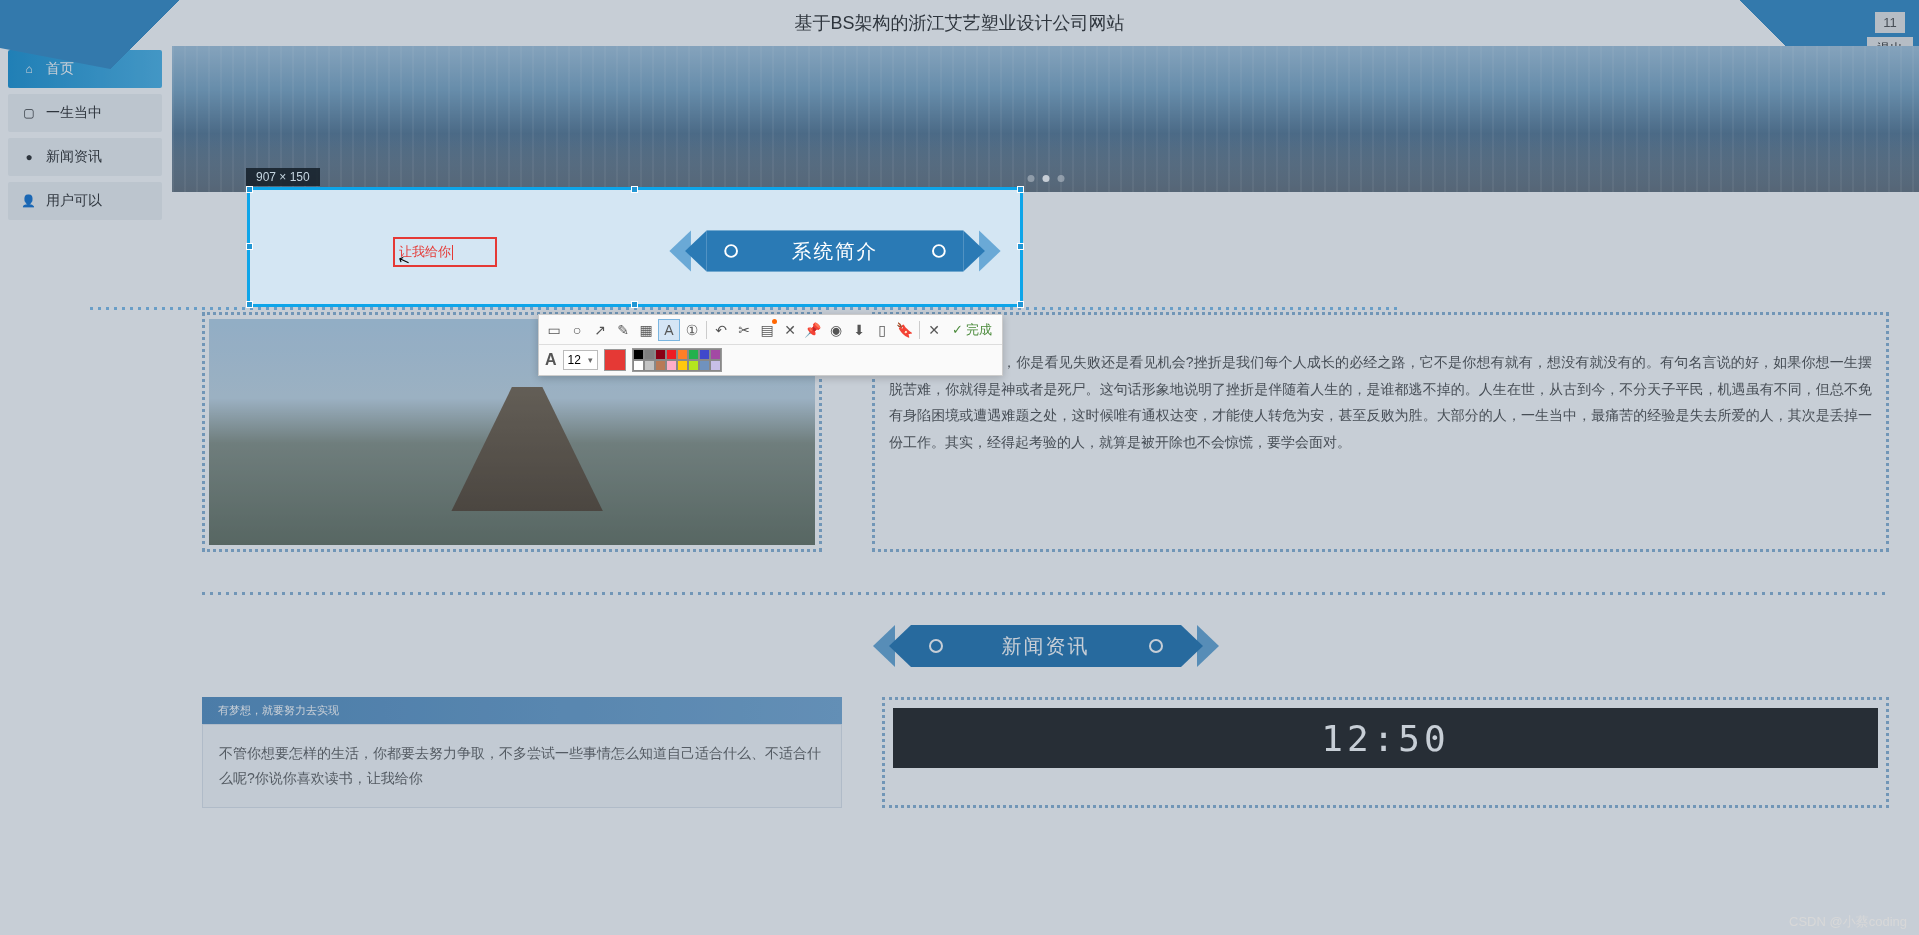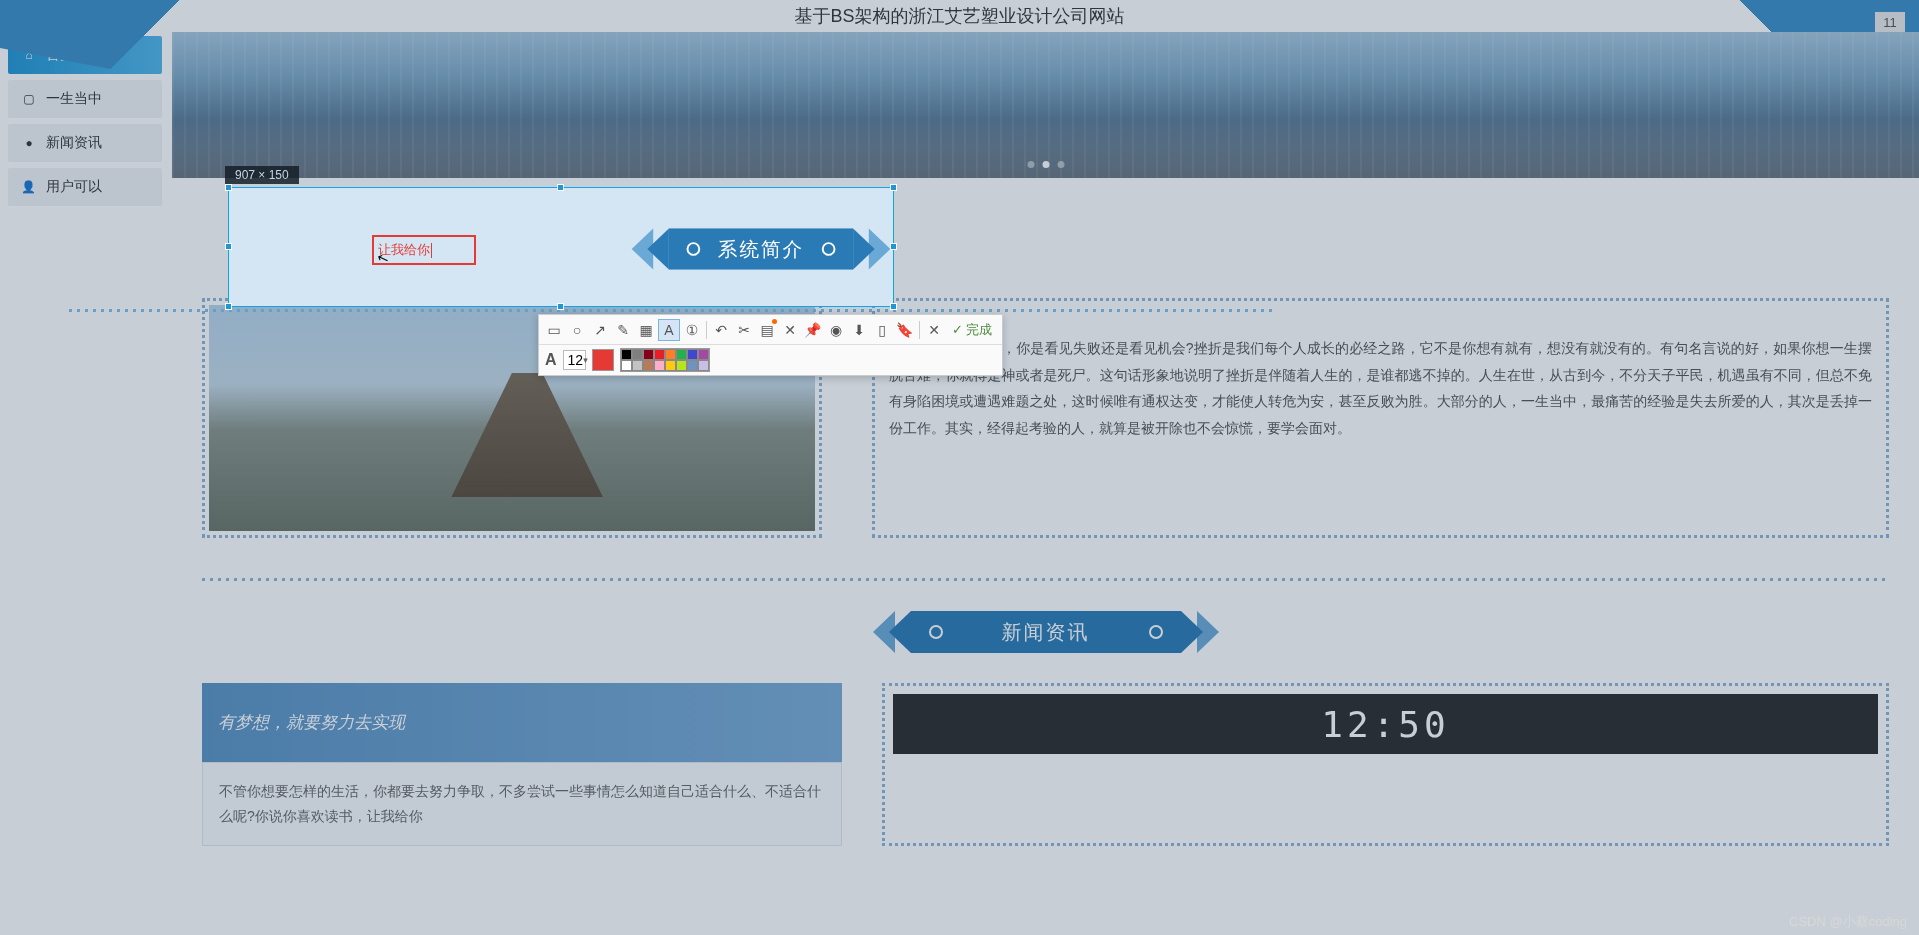--- a/index.html
+++ b/index.html
@@ -4,21 +4,21 @@
   <style>
     * { margin: 0; padding: 0; box-sizing: border-box; }
     body { font-family: "Microsoft YaHei", sans-serif; background: #fff; width: 1919px; height: 935px; overflow: hidden; position: relative; }
     .overlay { position: absolute; inset: 0; background: rgba(30,60,90,0.25); z-index: 50; pointer-events: none; }
     
     
     .corner-tl, .corner-tr { position: absolute; top: 0; width: 280px; height: 80px; }
     .corner-tl { left: 0; background: linear-gradient(135deg, #3a8ec7 50%, transparent 50%); clip-path: polygon(0 0, 100% 0, 60% 100%, 0 60%); }
     .corner-tr { right: 0; background: linear-gradient(-135deg, #3a8ec7 50%, transparent 50%); clip-path: polygon(0 0, 100% 0, 100% 60%, 40% 100%); }
     
-    .topbar { height: 32px; display: flex; align-items: center; justify-content: center; position: relative; }
+    .topbar { height: 46px; display: flex; align-items: center; justify-content: center; position: relative; }
     .title { font-size: 18px; color: #333; }
     .top-right { position: absolute; right: 6px; top: 12px; display: flex; gap: 4px; align-items: center; flex-direction: column; }
     .badge-11 { background: #e8e8e8; padding: 3px 8px; font-size: 13px; color: #555; }
     .logout-btn { background: #e8e8e8; padding: 3px 10px; font-size: 13px; color: #333; border: none; cursor: pointer; }
     
     .layout { display: flex; height: calc(100% - 46px); }
     .sidebar { width: 172px; flex-shrink: 0; padding: 4px 10px 0 8px; }
     .nav-item { height: 38px; display: flex; align-items: center; gap: 10px; padding: 0 14px; margin-bottom: 6px; font-size: 14px; color: #333; border-radius: 2px; cursor: pointer; }
     .nav-item.active { background: linear-gradient(90deg, #2196d4, #4fb5e8); color: #fff; }
     .nav-item:not(.active) { background: #f0f3f5; }
@@ -49,48 +49,48 @@
     .intro-img-inner { width: 100%; height: 100%; background: linear-gradient(180deg, #b8d4e8 0%, #c5d8e5 35%, #8a9488 55%, #6a7565 100%); position: relative; }
     .intro-img-inner::after { content: ""; position: absolute; left: 40%; top: 30%; width: 25%; height: 55%; background: linear-gradient(180deg, #7a6a55 0%, #5a4a38 100%); clip-path: polygon(40% 0, 60% 0, 100% 100%, 0 100%); }
     .intro-right { flex: 1; border: 3px dotted #8cb5d6; padding: 4px; display: flex; flex-direction: row; }
     .intro-right-img { height: 96px; background: linear-gradient(180deg, #9fb8c8 0%, #b5a88a 40%, #7a9aa8 100%); }
     .intro-text { padding: 30px 10px 10px; font-size: 14px; color: #555; line-height: 1.9; text-align: justify; }
     
     .divider { height: 3px; margin: 40px 30px 10px; background: repeating-linear-gradient(90deg, #8cb5d6 0 3px, transparent 3px 8px); }
     
     .news-row { display: flex; gap: 40px; padding: 0 30px; }
     .news-card { width: 640px; }
-    .news-header { background: linear-gradient(90deg, #5a92c2, #7aabd4); color: #fff; padding: 28px 16px; font-size: 17px; font-style: italic; }
+    .news-header { background: linear-gradient(90deg, #5a92c2, #7aabd4); color: #fff; padding: 6px 16px; font-size: 11px; }
     .news-body { padding: 16px; font-size: 14px; color: #666; line-height: 1.8; background: #f8fafb; border: 1px solid #e0e6ec; }
     .news-card-right { flex: 1; border: 3px dotted #8cb5d6; padding: 8px; }
     .news-right-img { height: 60px; background: #2a2a2a; display: flex; align-items: center; justify-content: center; color: #fff; font-size: 36px; font-family: monospace; letter-spacing: 4px; }
     
     
-    .selection-region { position: absolute; top: 187px; left: 228px; width: 666px; height: 120px; background: #d4e6f3; z-index: 100; border: 1px solid #0ea5e9; }
+    .selection-region { position: absolute; top: 187px; left: 247px; width: 776px; height: 120px; background: #d4e6f3; z-index: 100; border: 3px solid #0ea5e9; }
     .selection-dim-label { position: absolute; top: -22px; left: -4px; background: rgba(20,30,40,0.85); color: #c5d5e0; font-size: 12px; padding: 2px 10px; }
     .sel-bottom-dots { position: absolute; bottom: -6px; left: -160px; right: -380px; height: 3px; background: repeating-linear-gradient(90deg, #6a9ec7 0 3px, transparent 3px 8px); }
     .sel-handle { position: absolute; width: 7px; height: 7px; background: #2196d4; border: 1px solid #fff; }
     
     .red-box { position: absolute; top: 47px; left: 143px; width: 104px; height: 30px; border: 2px solid #e53935; display: flex; align-items: center; padding: 0 4px; color: #e53935; font-size: 13px; }
     .red-box::after { content: ""; width: 1px; height: 15px; background: #e53935; margin-left: 1px; }
     .cursor-arrow { position: absolute; top: 62px; left: 148px; font-size: 14px; color: #000; transform: rotate(-20deg); }
     
     
     .selection-region .section-banner { margin: 40px 0 0 400px; transform: scale(0.98); }
     
     
     .ss-toolbar { position: absolute; top: 314px; left: 538px; z-index: 200; background: #fafafa; border: 1px solid #ccc; display: flex; flex-direction: column; box-shadow: 0 2px 8px rgba(0,0,0,0.2); }
     .ss-row1 { display: flex; align-items: center; height: 30px; padding: 0 4px; gap: 1px; border-bottom: 1px solid #ddd; }
     .ss-btn { width: 22px; height: 22px; display: flex; align-items: center; justify-content: center; font-size: 14px; color: #555; cursor: pointer; border: none; background: transparent; position: relative; }
     .ss-btn.active { background: #d5e5f5; border: 1px solid #7ab5e0; }
     .ss-sep { width: 1px; height: 18px; background: #ccc; margin: 0 2px; }
     .ss-done { display: flex; align-items: center; gap: 3px; padding: 0 6px; color: #4a8a3a; font-size: 13px; cursor: pointer; }
     .ss-row2 { display: flex; align-items: center; height: 30px; padding: 0 6px; gap: 6px; }
     .font-a { font-size: 16px; color: #555; font-weight: bold; }
-    .font-size-sel { width: 23px; height: 20px; border: 1px solid #bbb; font-size: 14px; padding: 0 4px; display: flex; align-items: center; justify-content: space-between; background: #fff; }
+    .font-size-sel { width: 35px; height: 20px; border: 1px solid #bbb; font-size: 12px; padding: 0 4px; display: flex; align-items: center; justify-content: space-between; background: #fff; }
     .font-size-sel::after { content: "▾"; font-size: 9px; color: #666; }
     .color-current { width: 22px; height: 22px; background: #e53935; border: 1px solid #999; }
     .color-grid { display: grid; grid-template-columns: repeat(8, 11px); grid-template-rows: repeat(2, 11px); gap: 0; border: 1px solid #999; }
     .cg { border: 0.5px solid #888; }
     
     .watermark { position: absolute; bottom: 4px; right: 12px; font-size: 13px; color: #d8d8d8; z-index: 300; }
   </style>
 </head>
 <body>
 

